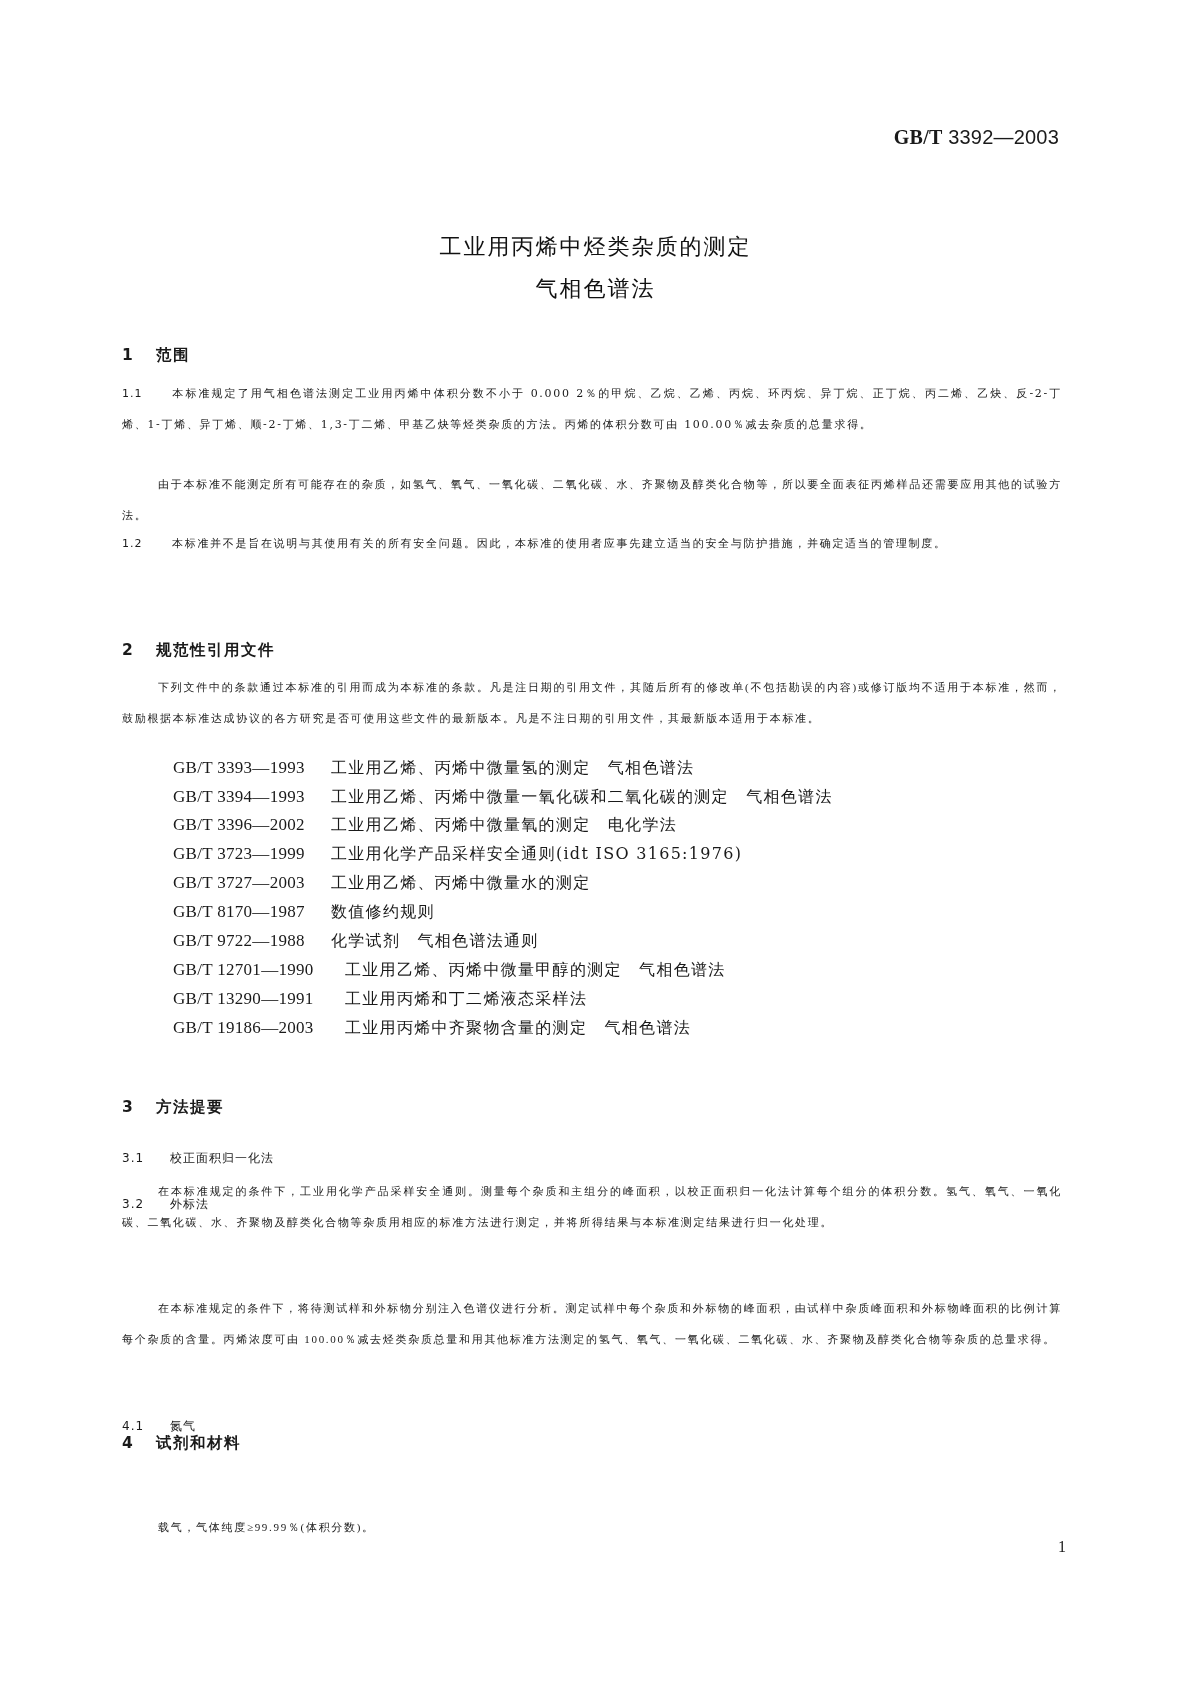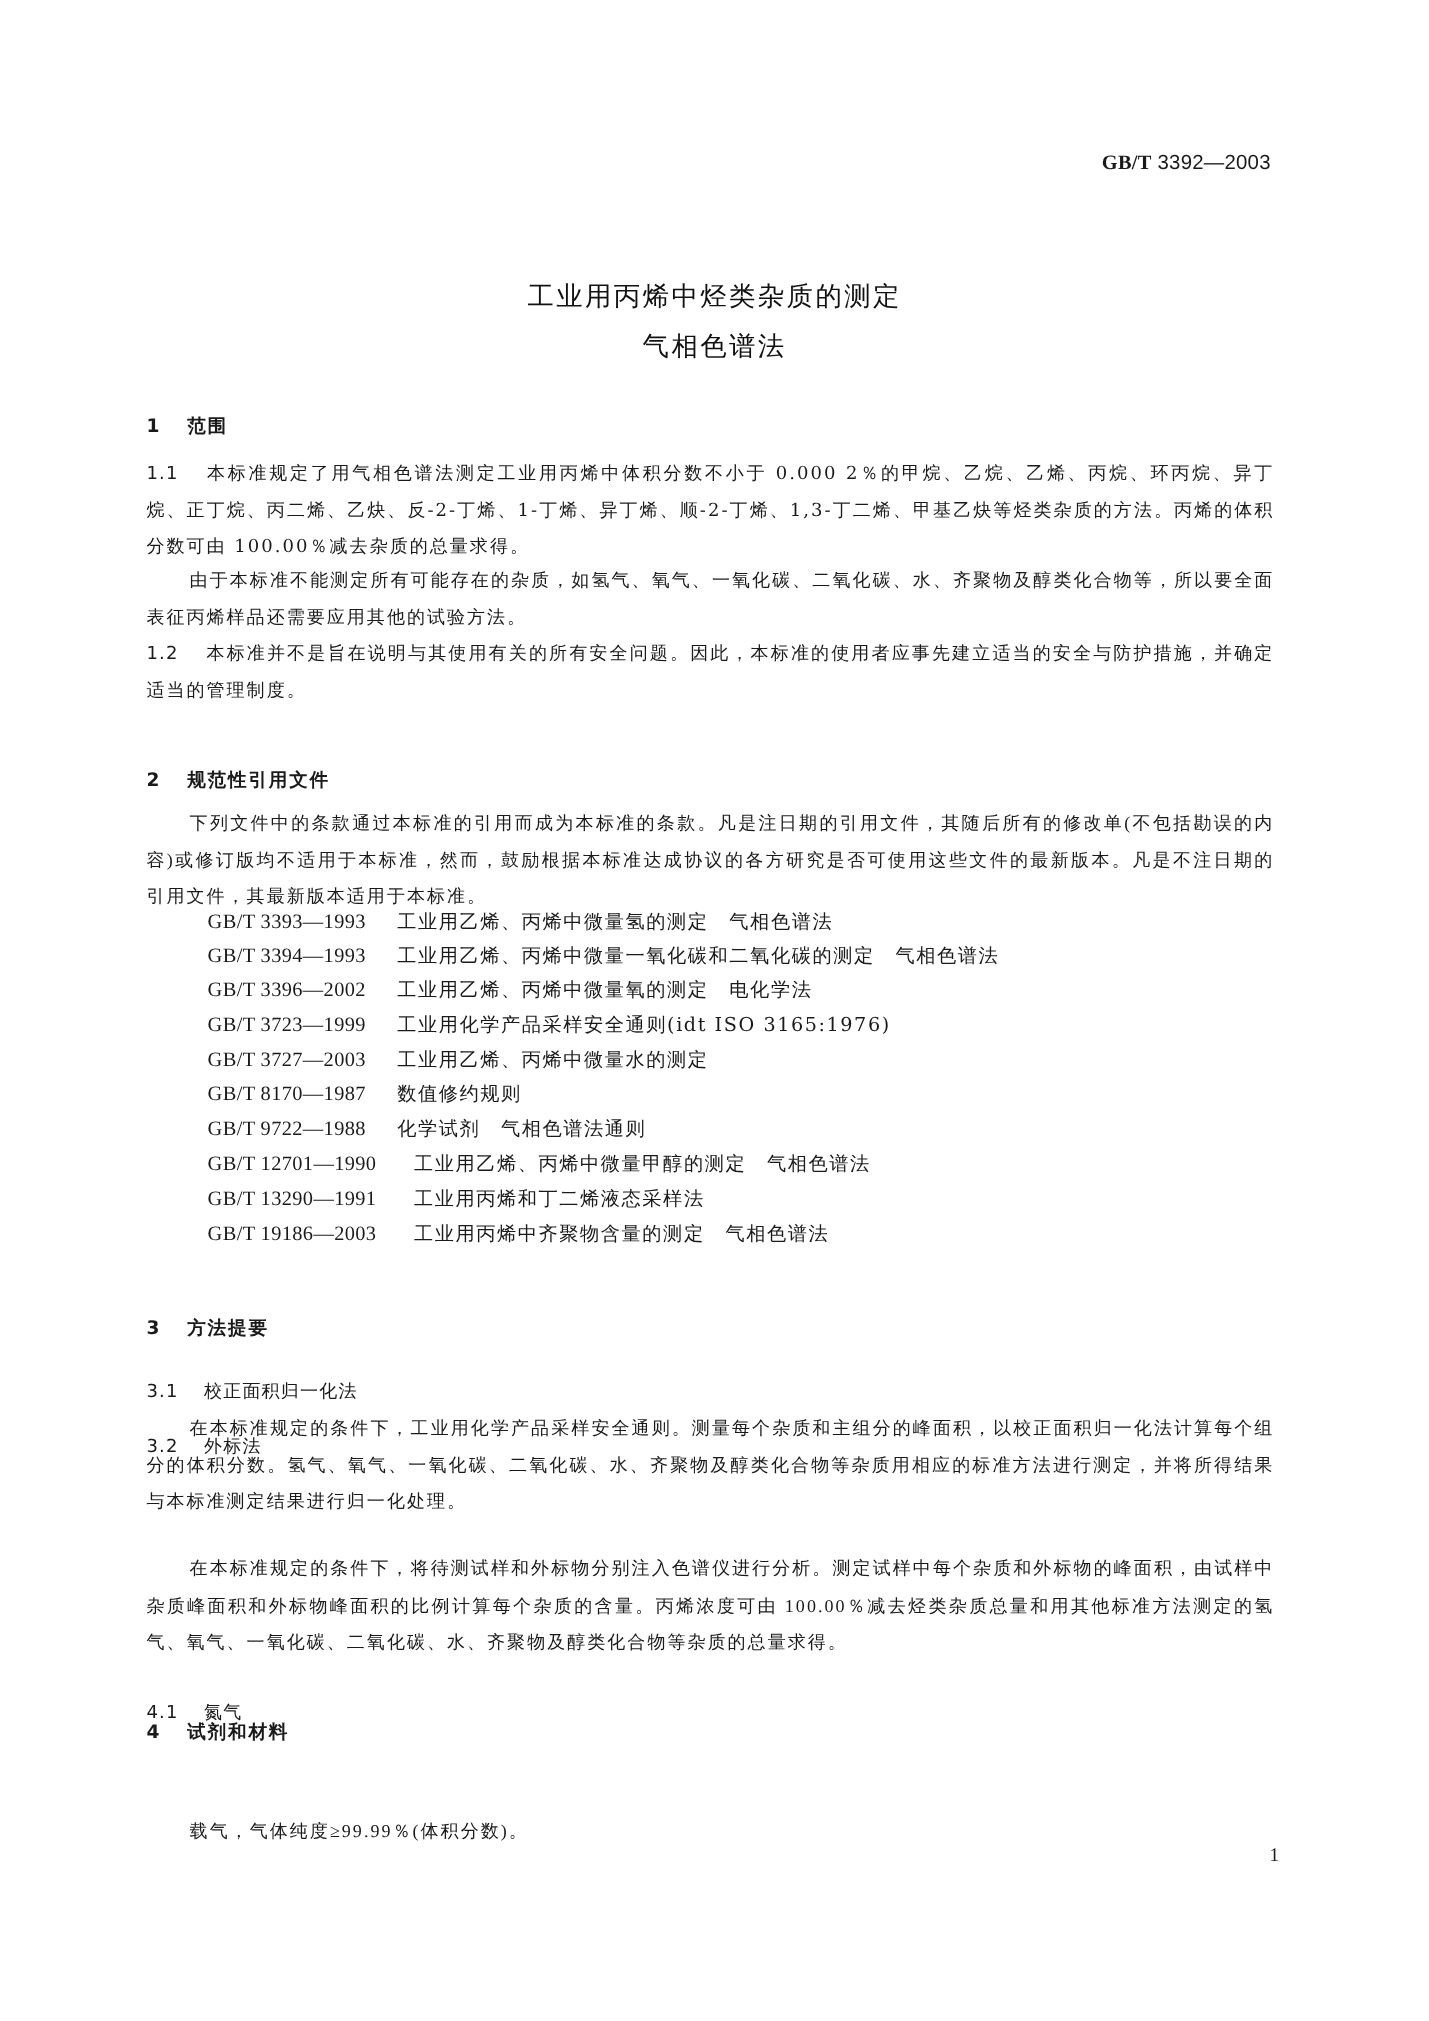--- a/index.html
+++ b/index.html
@@ -4,43 +4,43 @@
   <style>
     html, body { margin: 0; padding: 0; background: #ffffff; }
     body {
       width: 1191px; height: 1684px; position: relative; overflow: hidden;
       font-family: "DejaVu Serif", "Liberation Serif", serif;
       color: #1a1a1a;
     }
     .std-no {
       position: absolute; top: 126px; right: 132px;
       font-family: "Liberation Sans", "DejaVu Sans", sans-serif;
-      font-size: 17px; letter-spacing: 0.2px; margin-left: 10px;
+      font-size: 20px; letter-spacing: 0.2px; margin-left: 10px;
     }
     .std-no b { font-family: "Liberation Serif", serif; font-weight: bold; }
     .title {
       position: absolute; left: 0; width: 100%; text-align: center;
       font-family: "DejaVu Sans", "Liberation Sans", sans-serif;
       font-size: 22px; letter-spacing: 2px; color: #111;
     }
     .t1 { top: 232px; }
     .t2 { top: 274px; }
     .block { position: absolute; left: 122px; width: 940px; }
     .h1 {
       font-family: "DejaVu Sans", "Liberation Sans", sans-serif;
       font-size: 15.5px; font-weight: bold; letter-spacing: 1.5px;
     }
     .h1 .num { display: inline-block; width: 34px; }
     .h2 {
       font-family: "DejaVu Sans", "Liberation Sans", sans-serif;
-      font-size: 15px; letter-spacing: 1px;
+      font-size: 12px; letter-spacing: 1px;
     }
     .h2 .num { display: inline-block; width: 48px; }
     .p {
-      font-size: 15px; line-height: 30.5px; letter-spacing: 1.7px;
+      font-size: 11px; line-height: 30.5px; letter-spacing: 1.7px;
       text-align: justify;
     }
     .p .num {
       font-family: "DejaVu Sans", "Liberation Sans", sans-serif;
       display: inline-block; width: 50px; letter-spacing: 1px;
     }
     .indent { text-indent: 36px; font-family: Liberation Serif, serif; }
     .ref { position: absolute; left: 173px; font-size: 16px; letter-spacing: 1.3px; white-space: nowrap; }
     .ref .code { display: inline-block; font-family: "Liberation Serif", serif; font-size: 17px; letter-spacing: 0.3px; }
     .page-num { position: absolute; right: 125px; top: 1538px; font-size: 16px; font-family: "Liberation Serif", serif; }

